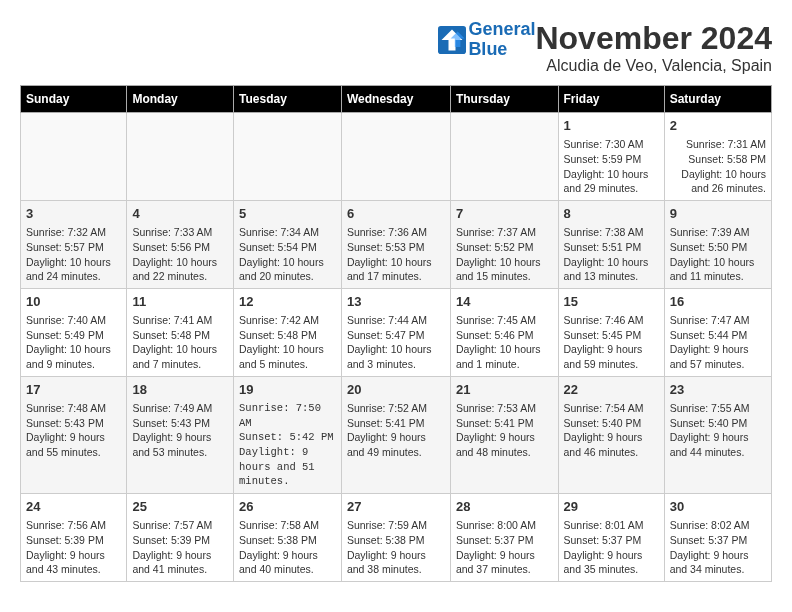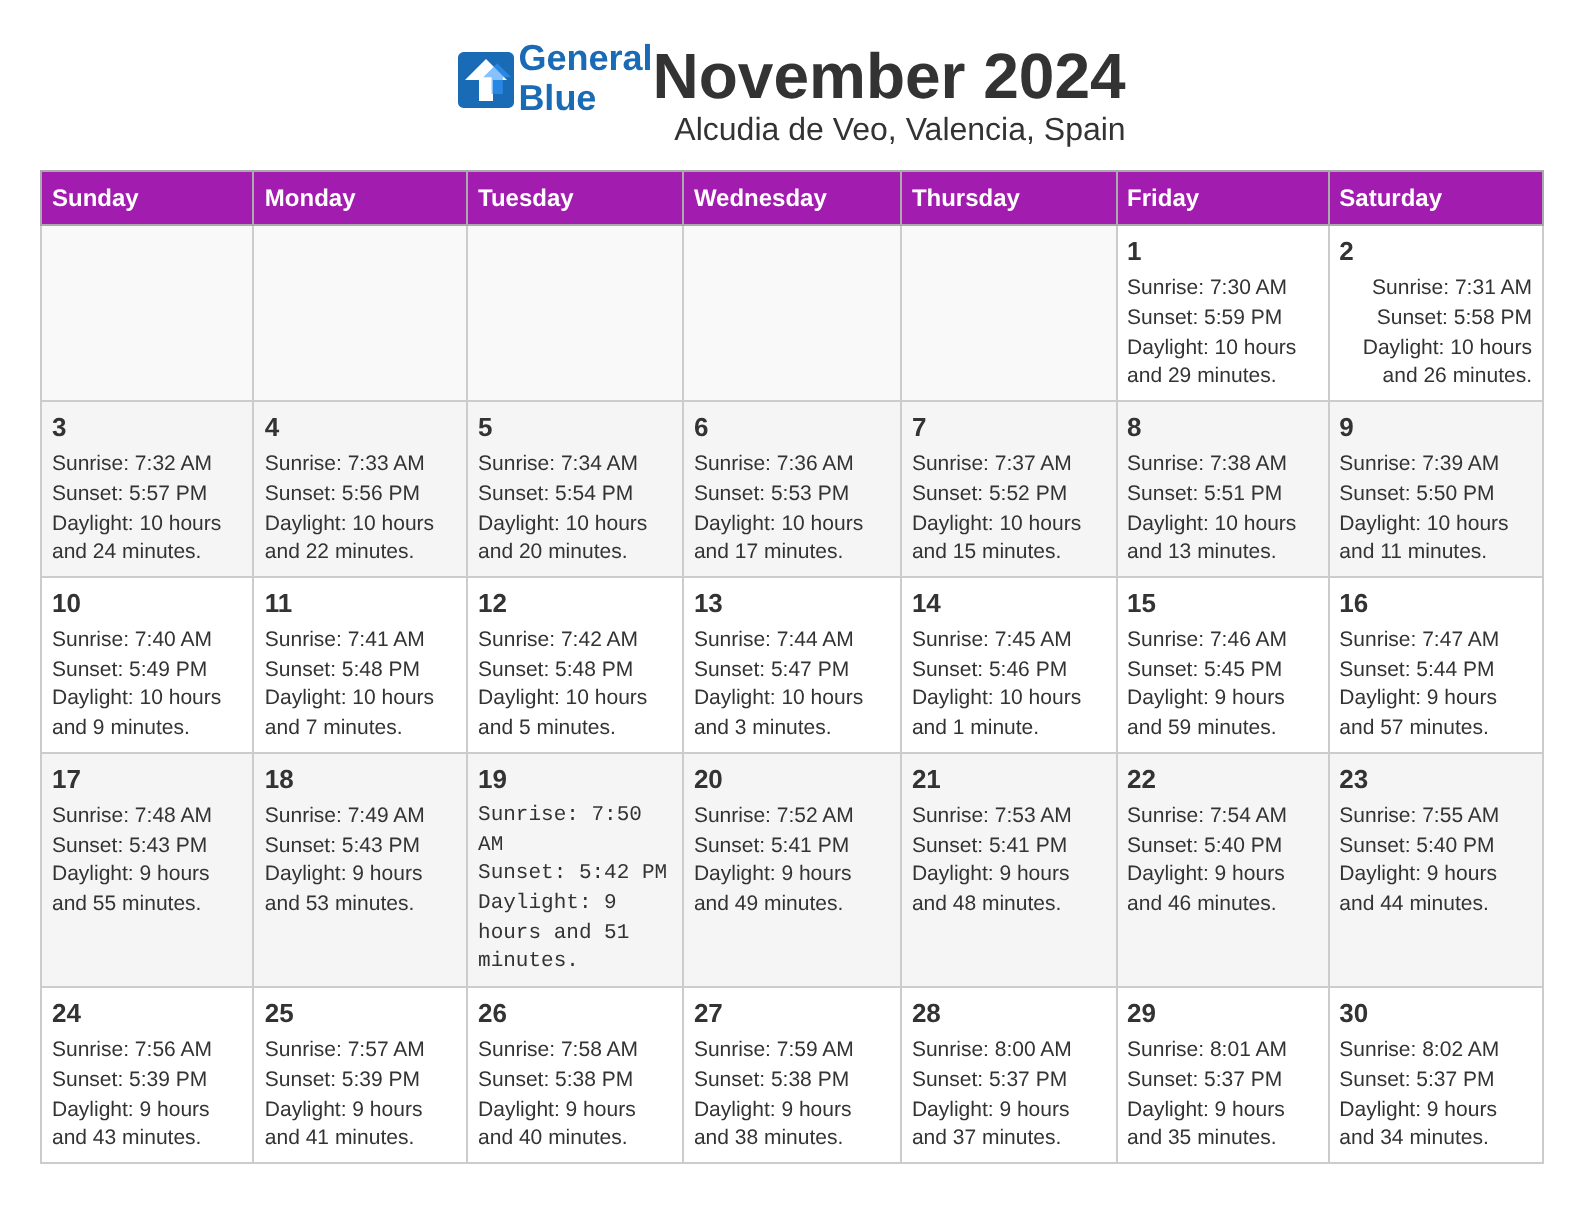--- a/index.html
+++ b/index.html
@@ -5,21 +5,21 @@
     * { box-sizing: border-box; margin: 0; padding: 0; }
     body {
       font-family: Arial, sans-serif;
       background: #fff;
       width: 792px;
       min-height: 612px;
       padding: 20px;
     }
     .header-area {
       display: flex;
-      justify-content: center;
+      justify-content: flex-end;
       align-items: flex-start;
       margin-bottom: 10px;
     }
     .logo {
       display: flex;
       align-items: center;
     }
     .logo-text {
       font-size: 18px;
       font-weight: bold;
@@ -45,21 +45,21 @@
     .location-title {
       font-size: 16px;
       color: #333;
     }
     table {
       width: 100%;
       border-collapse: collapse;
       font-size: 11px;
     }
     thead tr th {
-      background-color: #a21caf;
+      background-color: #000000;
       color: #fff;
       padding: 6px 5px;
       text-align: left;
       font-size: 12px;
       font-weight: bold;
       border: 1px solid #aaa;
     }
     tbody tr td {
       vertical-align: top;
       padding: 4px 5px;

